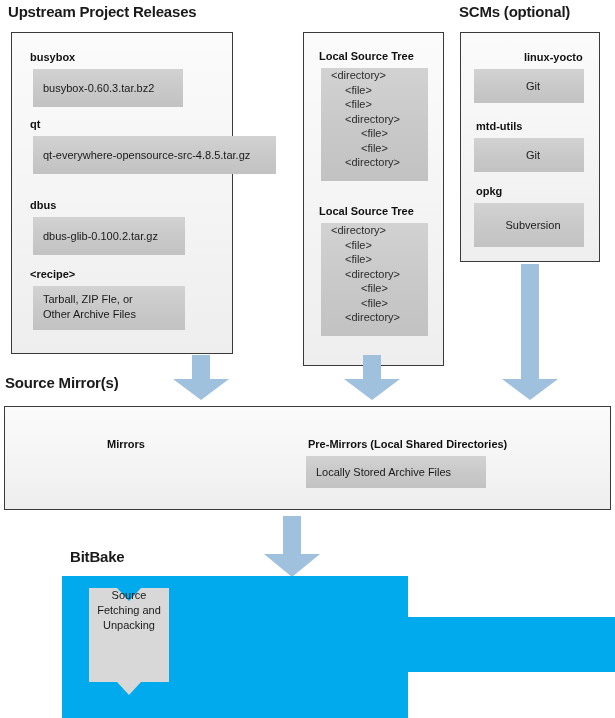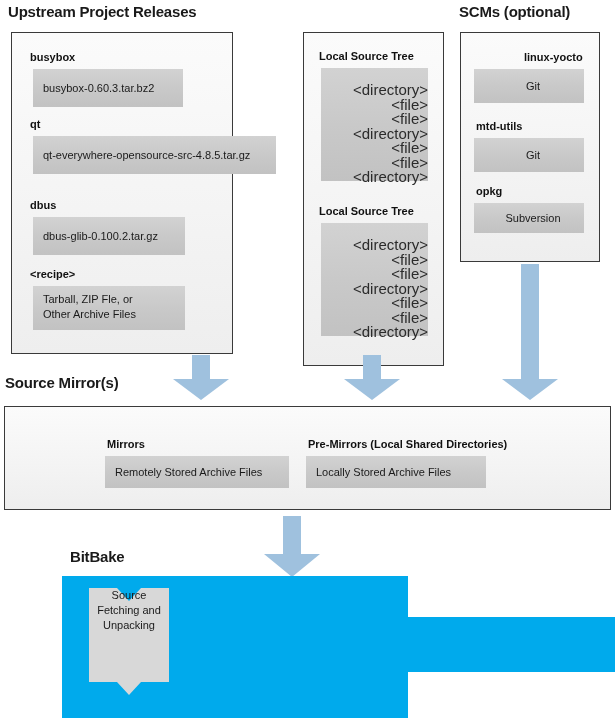--- a/index.html
+++ b/index.html
@@ -58,24 +58,24 @@
     padding-left: 8px;
     text-align: center;
   }
   .chip.multiline {
     display: block;
     padding: 6px 0 0 10px;
     line-height: 15px;
   }
   .chip.tree {
     display: block;
-    padding-top: 15px;
-    text-align: right;
+    padding-top: 0;
+    text-align: left;
     line-height: 14.5px;
-    font-size: 15px;
+    font-size: 11px;
     color: #2b2b2b;
   }
   .chip.tree .lvl1 { padding-left: 0px; }
   .chip.tree .lvl2 { padding-left: 14px; }
   .chip.tree .lvl3 { padding-left: 30px; }
   .chip.tree div { white-space: nowrap; }
 
   
   .arrow { position: absolute; }
   .arrow svg { display: block; width: 100%; height: 100%; }
@@ -152,21 +152,21 @@
   <div class="section-title" style="left:459px; top:3px;">SCMs (optional)</div>
 
   <div class="panel" style="left:460px; top:32px; width:140px; height:230px;">
     <div class="group-label" style="left:15px; top:18px;padding-left:48px;">linux-yocto</div>
     <div class="chip center" style="left:13px; top:36px; width:110px; height:34px;">Git</div>
 
     <div class="group-label" style="left:15px; top:87px;">mtd-utils</div>
     <div class="chip center" style="left:13px; top:105px; width:110px; height:34px;">Git</div>
 
     <div class="group-label" style="left:15px; top:152px;">opkg</div>
-    <div class="chip center" style="left:13px; top:170px; width:110px; height:30px;">Subversion</div>
+    <div class="chip center" style="left:13px; top:170px; width:110px; height:44px;">Subversion</div>
   </div>
 
   <div class="arrow" style="left:173px; top:355px; width:56px; height:45px;">
     <svg viewBox="0 0 56 45" preserveAspectRatio="none">
       <polygon points="19,0 37,0 37,24 56,24 28,45 0,24 19,24" fill="#9FC1DE"></polygon>
     </svg>
   </div>
 
   <div class="arrow" style="left:344px; top:355px; width:56px; height:45px;">
     <svg viewBox="0 0 56 45" preserveAspectRatio="none">
@@ -177,21 +177,20 @@
   <div class="arrow" style="left:502px; top:264px; width:56px; height:136px;">
     <svg viewBox="0 0 56 136" preserveAspectRatio="none">
       <polygon points="19,0 37,0 37,115 56,115 28,136 0,115 19,115" fill="#9FC1DE"></polygon>
     </svg>
   </div>
 
   <div class="section-title" style="left:5px; top:374px;">Source Mirror(s)</div>
 
   <div class="panel" style="left:4px; top:406px; width:607px; height:104px;">
     <div class="group-label" style="left:102px; top:31px;">Mirrors</div>
-    <div class="chip" style="left:100px; top:49px; width:184px; height:32px;">Remotely Stored Archive Files</div>
 
     <div class="group-label" style="left:303px; top:31px;">Pre-Mirrors (Local Shared Directories)</div>
     <div class="chip" style="left:301px; top:49px; width:180px; height:32px;">Locally Stored Archive Files</div>
   </div>
 
   <div class="arrow" style="left:264px; top:516px; width:56px; height:61px;">
     <svg viewBox="0 0 56 61" preserveAspectRatio="none">
       <polygon points="19,0 37,0 37,38 56,38 28,61 0,38 19,38" fill="#9FC1DE"></polygon>
     </svg>
   </div>

